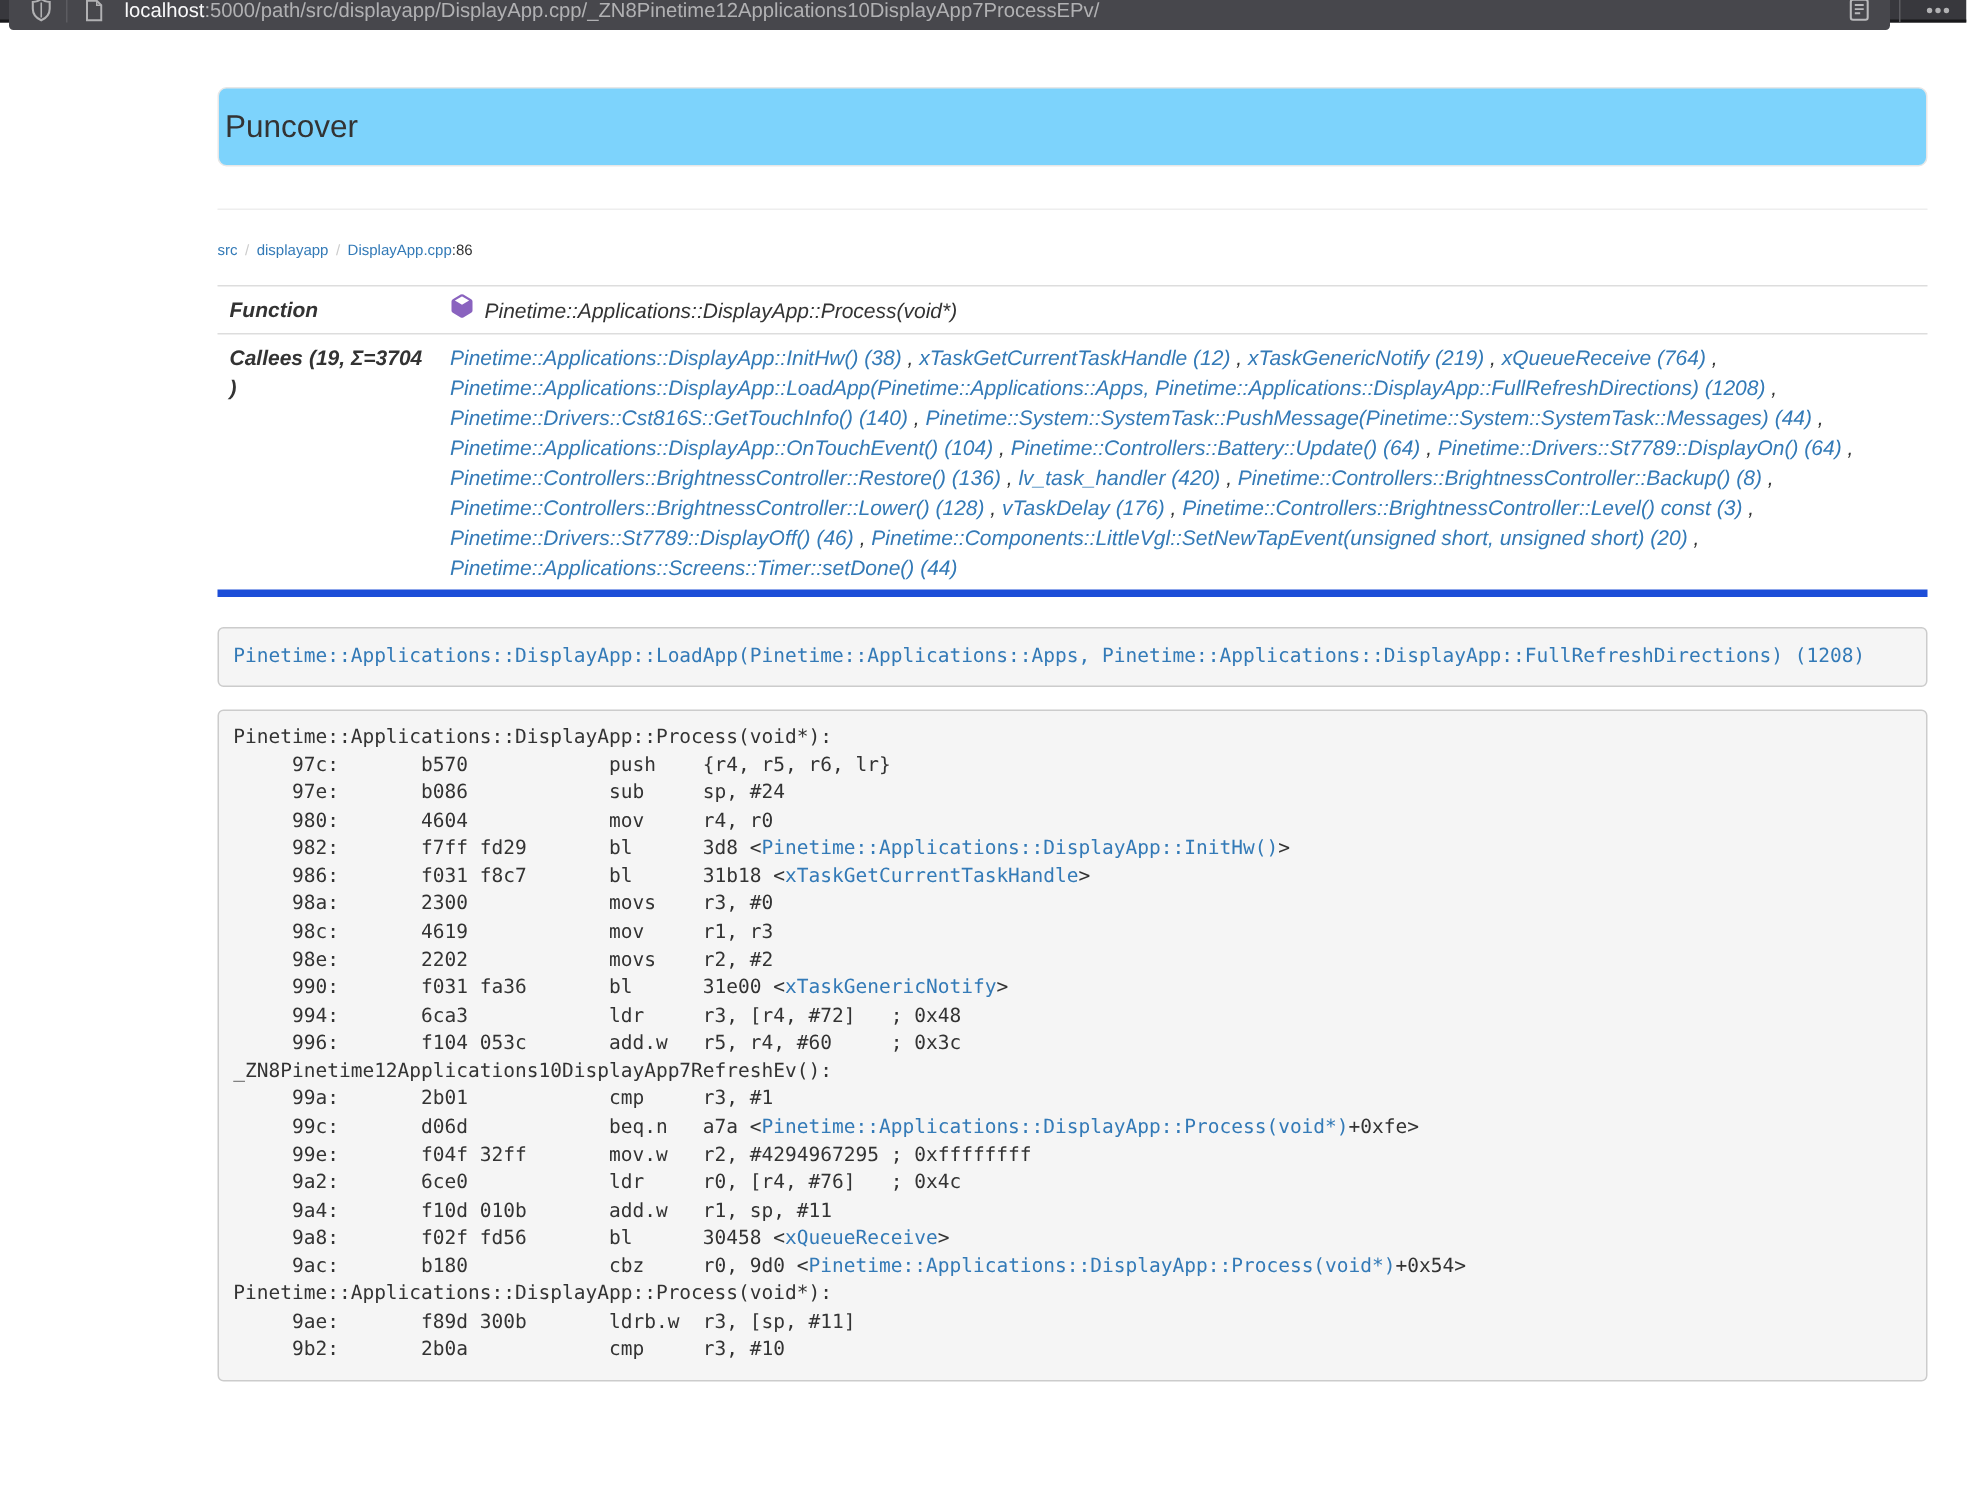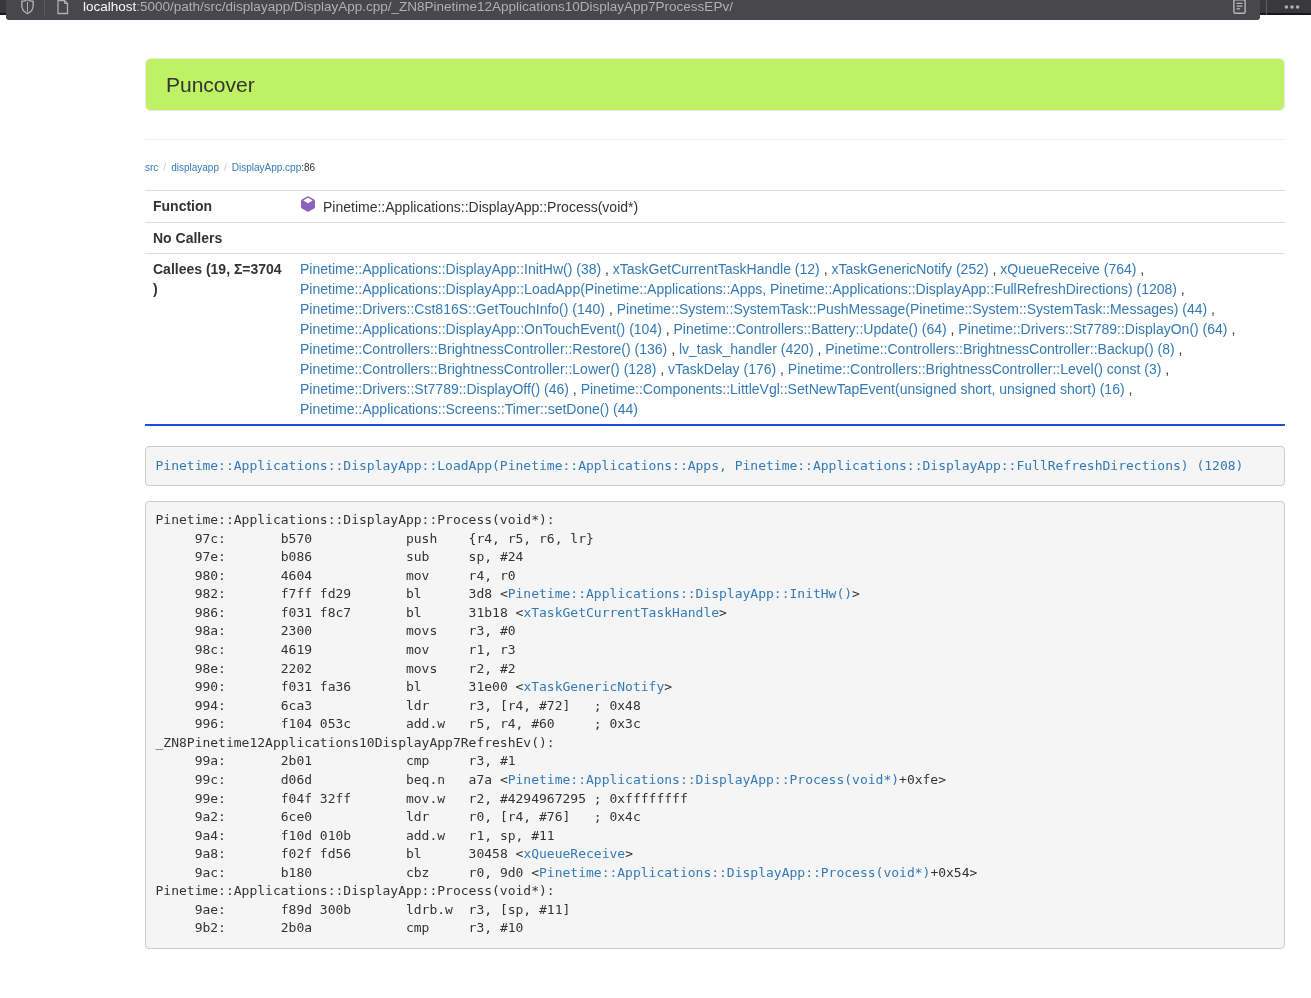--- a/index.html
+++ b/index.html
@@ -30,34 +30,34 @@
     font-size: 13.5px; margin-left: 8px; white-space: nowrap; overflow: hidden;
     color: #b1b1b3; flex: 1;
   }
   .url-text .host { color: #f9f9fa; }
   .meatball { margin-left: 6px; }
 
   
   .content { margin-left: 145px; width: 1140px; padding-top: 43px; }
 
   .jumbotron {
-    background: #bef264; border: 1px solid #e7e7e7; border-radius: 6px;
-    padding: 14px 20px;
+    background: #7dd3fc; border: 1px solid #e7e7e7; border-radius: 6px;
+    padding: 14px 4px;
   }
   .jumbotron h1 { margin: 0; font-size: 21px; font-weight: 400; color: #333; line-height: 23px; }
 
   hr.rule { border: 0; border-top: 1px solid #eeeeee; margin: 28px 0 18px 0; }
 
   .breadcrumb { font-size: 10px; line-height: 20px; margin-bottom: 12px; }
   .breadcrumb a { color: #337ab7; text-decoration: none; }
   .breadcrumb .sep { color: #ccc; padding: 0 5px; }
   .breadcrumb .suffix { color: #333; }
 
   table.fn { width: 100%; border-collapse: collapse; font-size: 14px;
-    border-bottom: 2px solid #1d4ed8; }
+    border-bottom: 5px solid #1d4ed8; font-style: italic; }
   table.fn > tbody > tr > th,
   table.fn > tbody > tr > td {
     border-top: 1px solid #ddd; padding: 5px 8px; text-align: left;
     vertical-align: top; line-height: 20px;
   }
   table.fn > tbody > tr > th { width: 147px; font-weight: 700; color: #333; }
   td.nested-cell { padding: 0 !important; }
 
   table.inner { width: 100%; border-collapse: collapse; font-size: 14px; }
   table.inner th, table.inner td { text-align: left; padding: 5px 8px; line-height: 20px; }
@@ -141,33 +141,29 @@
             <span class="pkg-icon">
               <svg width="16" height="16" viewBox="0 0 16 16" fill="currentColor">
                 <path d="M8.878.392a1.75 1.75 0 0 0-1.756 0l-5.25 3.045A1.75 1.75 0 0 0 1 4.951v6.098c0 .624.332 1.2.872 1.514l5.25 3.045a1.75 1.75 0 0 0 1.756 0l5.25-3.045c.54-.313.872-.89.872-1.514V4.951c0-.624-.332-1.2-.872-1.514L8.878.392ZM7.875 1.69a.25.25 0 0 1 .25 0l4.63 2.685L8 7.133 3.245 4.375l4.63-2.685ZM2.5 5.677v5.372c0 .09.047.171.125.216l4.625 2.683V8.432L2.5 5.677Zm6.25 8.271 4.625-2.683a.25.25 0 0 0 .125-.216V5.677L8.75 8.432v5.516Z"></path>
               </svg>
             </span>
             <span>Pinetime::Applications::DisplayApp::Process(void*)</span>
           </span>
         </td>
       </tr>
       <tr>
-        <th>No Callers</th>
-        <td></td>
-      </tr>
-      <tr>
         <th>Callees (19, Σ=3704 )</th>
         <td class="callees">
-            <div class="callee-line"><a href="#">Pinetime::Applications::DisplayApp::InitHw() (38)</a> , <a href="#">xTaskGetCurrentTaskHandle (12)</a> , <a href="#">xTaskGenericNotify (252)</a> , <a href="#">xQueueReceive (764)</a> ,</div>
+            <div class="callee-line"><a href="#">Pinetime::Applications::DisplayApp::InitHw() (38)</a> , <a href="#">xTaskGetCurrentTaskHandle (12)</a> , <a href="#">xTaskGenericNotify (219)</a> , <a href="#">xQueueReceive (764)</a> ,</div>
             <div class="callee-line"><a href="#">Pinetime::Applications::DisplayApp::LoadApp(Pinetime::Applications::Apps, Pinetime::Applications::DisplayApp::FullRefreshDirections) (1208)</a> ,</div>
             <div class="callee-line"><a href="#">Pinetime::Drivers::Cst816S::GetTouchInfo() (140)</a> , <a href="#">Pinetime::System::SystemTask::PushMessage(Pinetime::System::SystemTask::Messages) (44)</a> ,</div>
             <div class="callee-line"><a href="#">Pinetime::Applications::DisplayApp::OnTouchEvent() (104)</a> , <a href="#">Pinetime::Controllers::Battery::Update() (64)</a> , <a href="#">Pinetime::Drivers::St7789::DisplayOn() (64)</a> ,</div>
             <div class="callee-line"><a href="#">Pinetime::Controllers::BrightnessController::Restore() (136)</a> , <a href="#">lv_task_handler (420)</a> , <a href="#">Pinetime::Controllers::BrightnessController::Backup() (8)</a> ,</div>
             <div class="callee-line"><a href="#">Pinetime::Controllers::BrightnessController::Lower() (128)</a> , <a href="#">vTaskDelay (176)</a> , <a href="#">Pinetime::Controllers::BrightnessController::Level() const (3)</a> ,</div>
-            <div class="callee-line"><a href="#">Pinetime::Drivers::St7789::DisplayOff() (46)</a> , <a href="#">Pinetime::Components::LittleVgl::SetNewTapEvent(unsigned short, unsigned short) (16)</a> ,</div>
+            <div class="callee-line"><a href="#">Pinetime::Drivers::St7789::DisplayOff() (46)</a> , <a href="#">Pinetime::Components::LittleVgl::SetNewTapEvent(unsigned short, unsigned short) (20)</a> ,</div>
             <div class="callee-line"><a href="#">Pinetime::Applications::Screens::Timer::setDone() (44)</a></div>
           </td>
       </tr>
     </tbody>
   </table>
 
   <pre class="snippet"><a href="#">Pinetime::Applications::DisplayApp::LoadApp(Pinetime::Applications::Apps, Pinetime::Applications::DisplayApp::FullRefreshDirections) (1208)</a></pre>
 
   <pre class="disasm">Pinetime::Applications::DisplayApp::Process(void*):
      97c:	b570      	push	{r4, r5, r6, lr}

